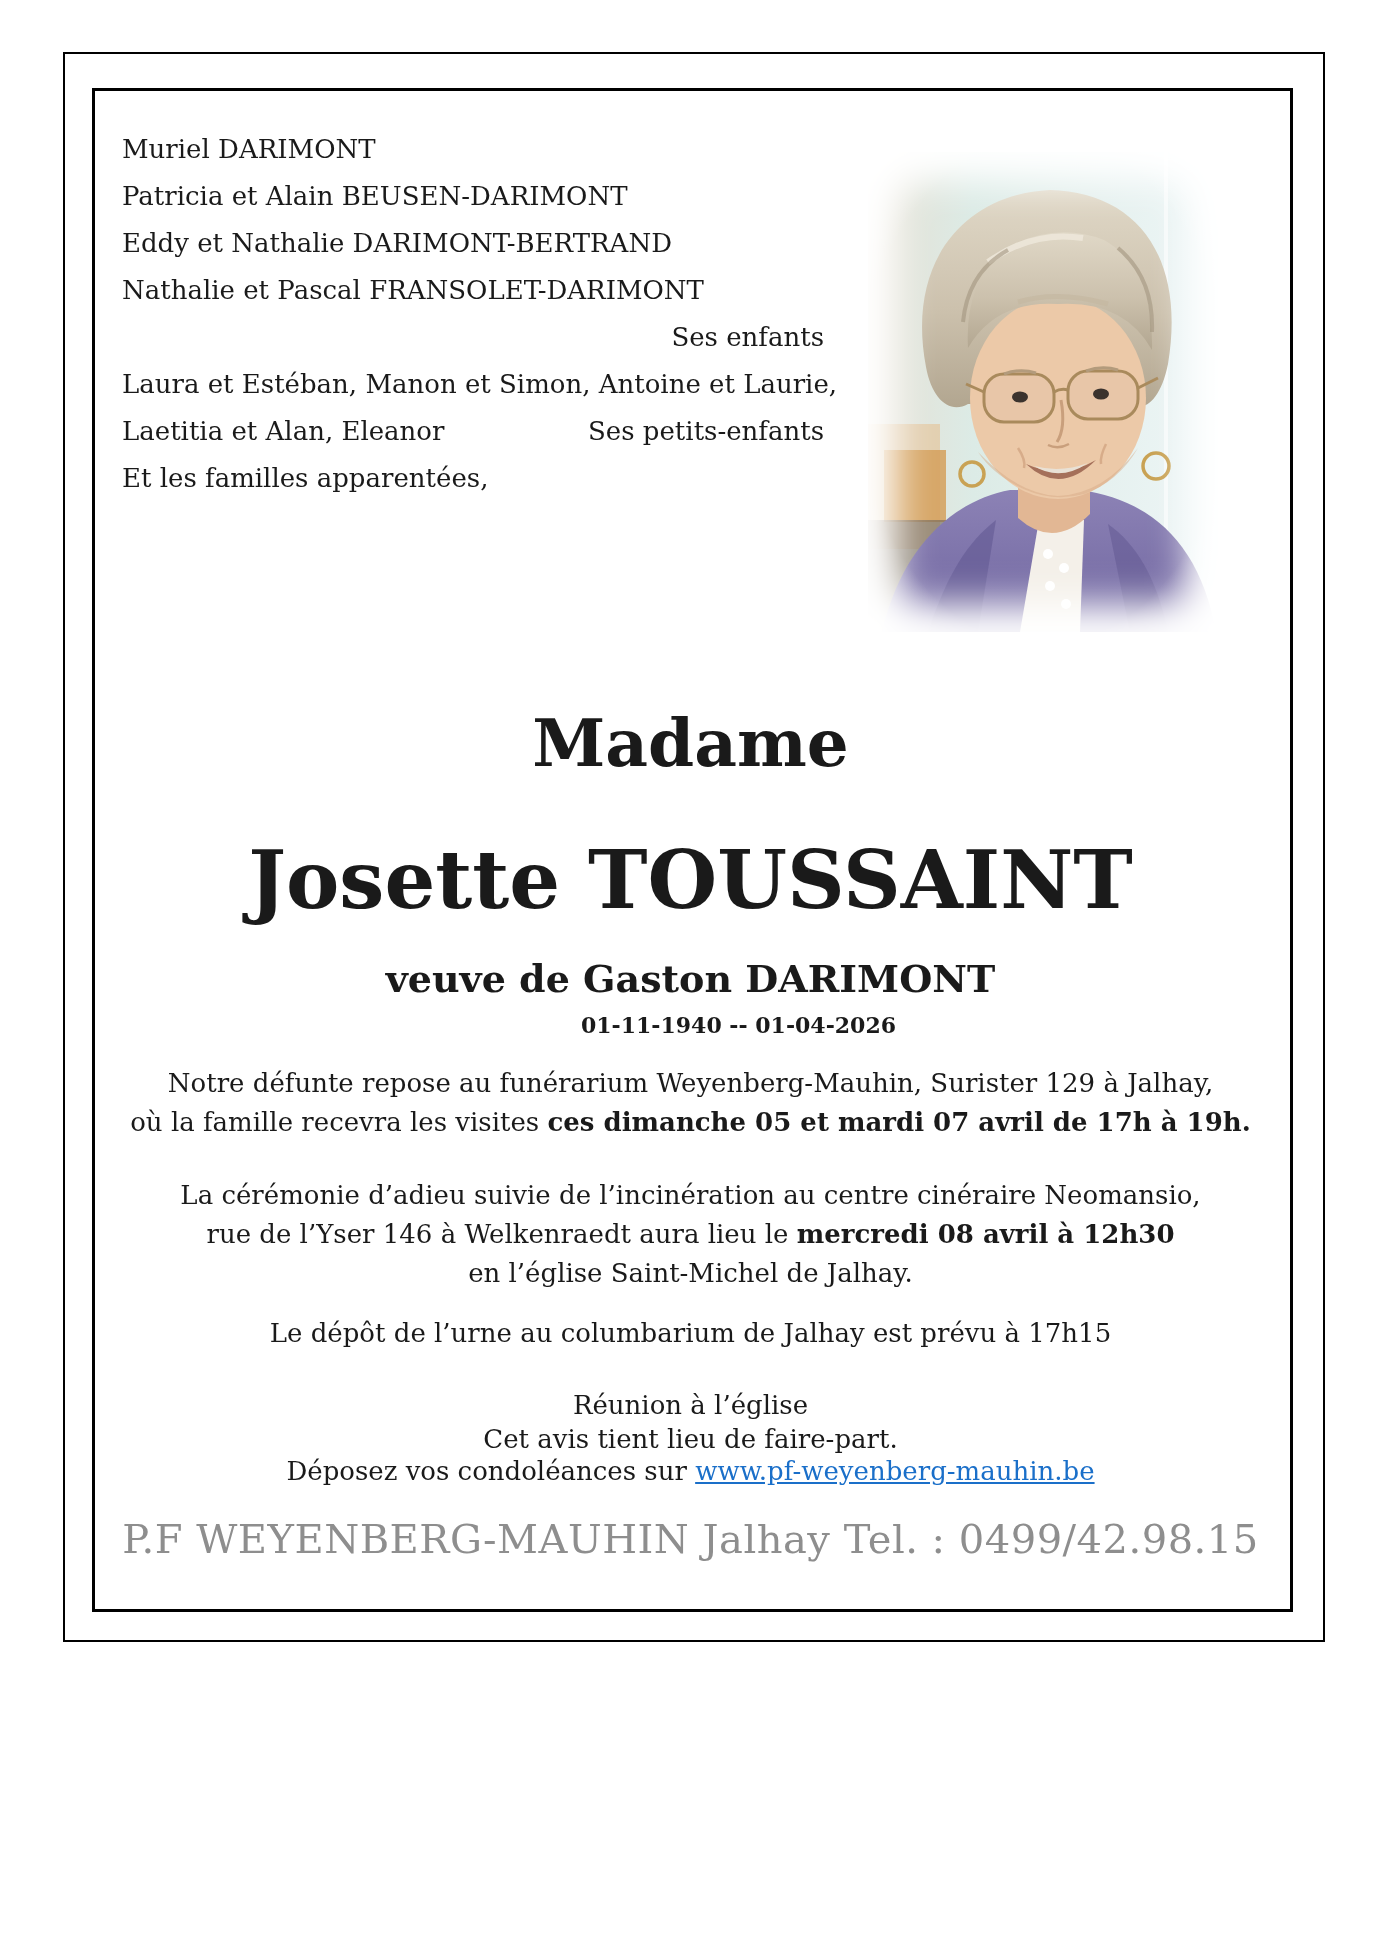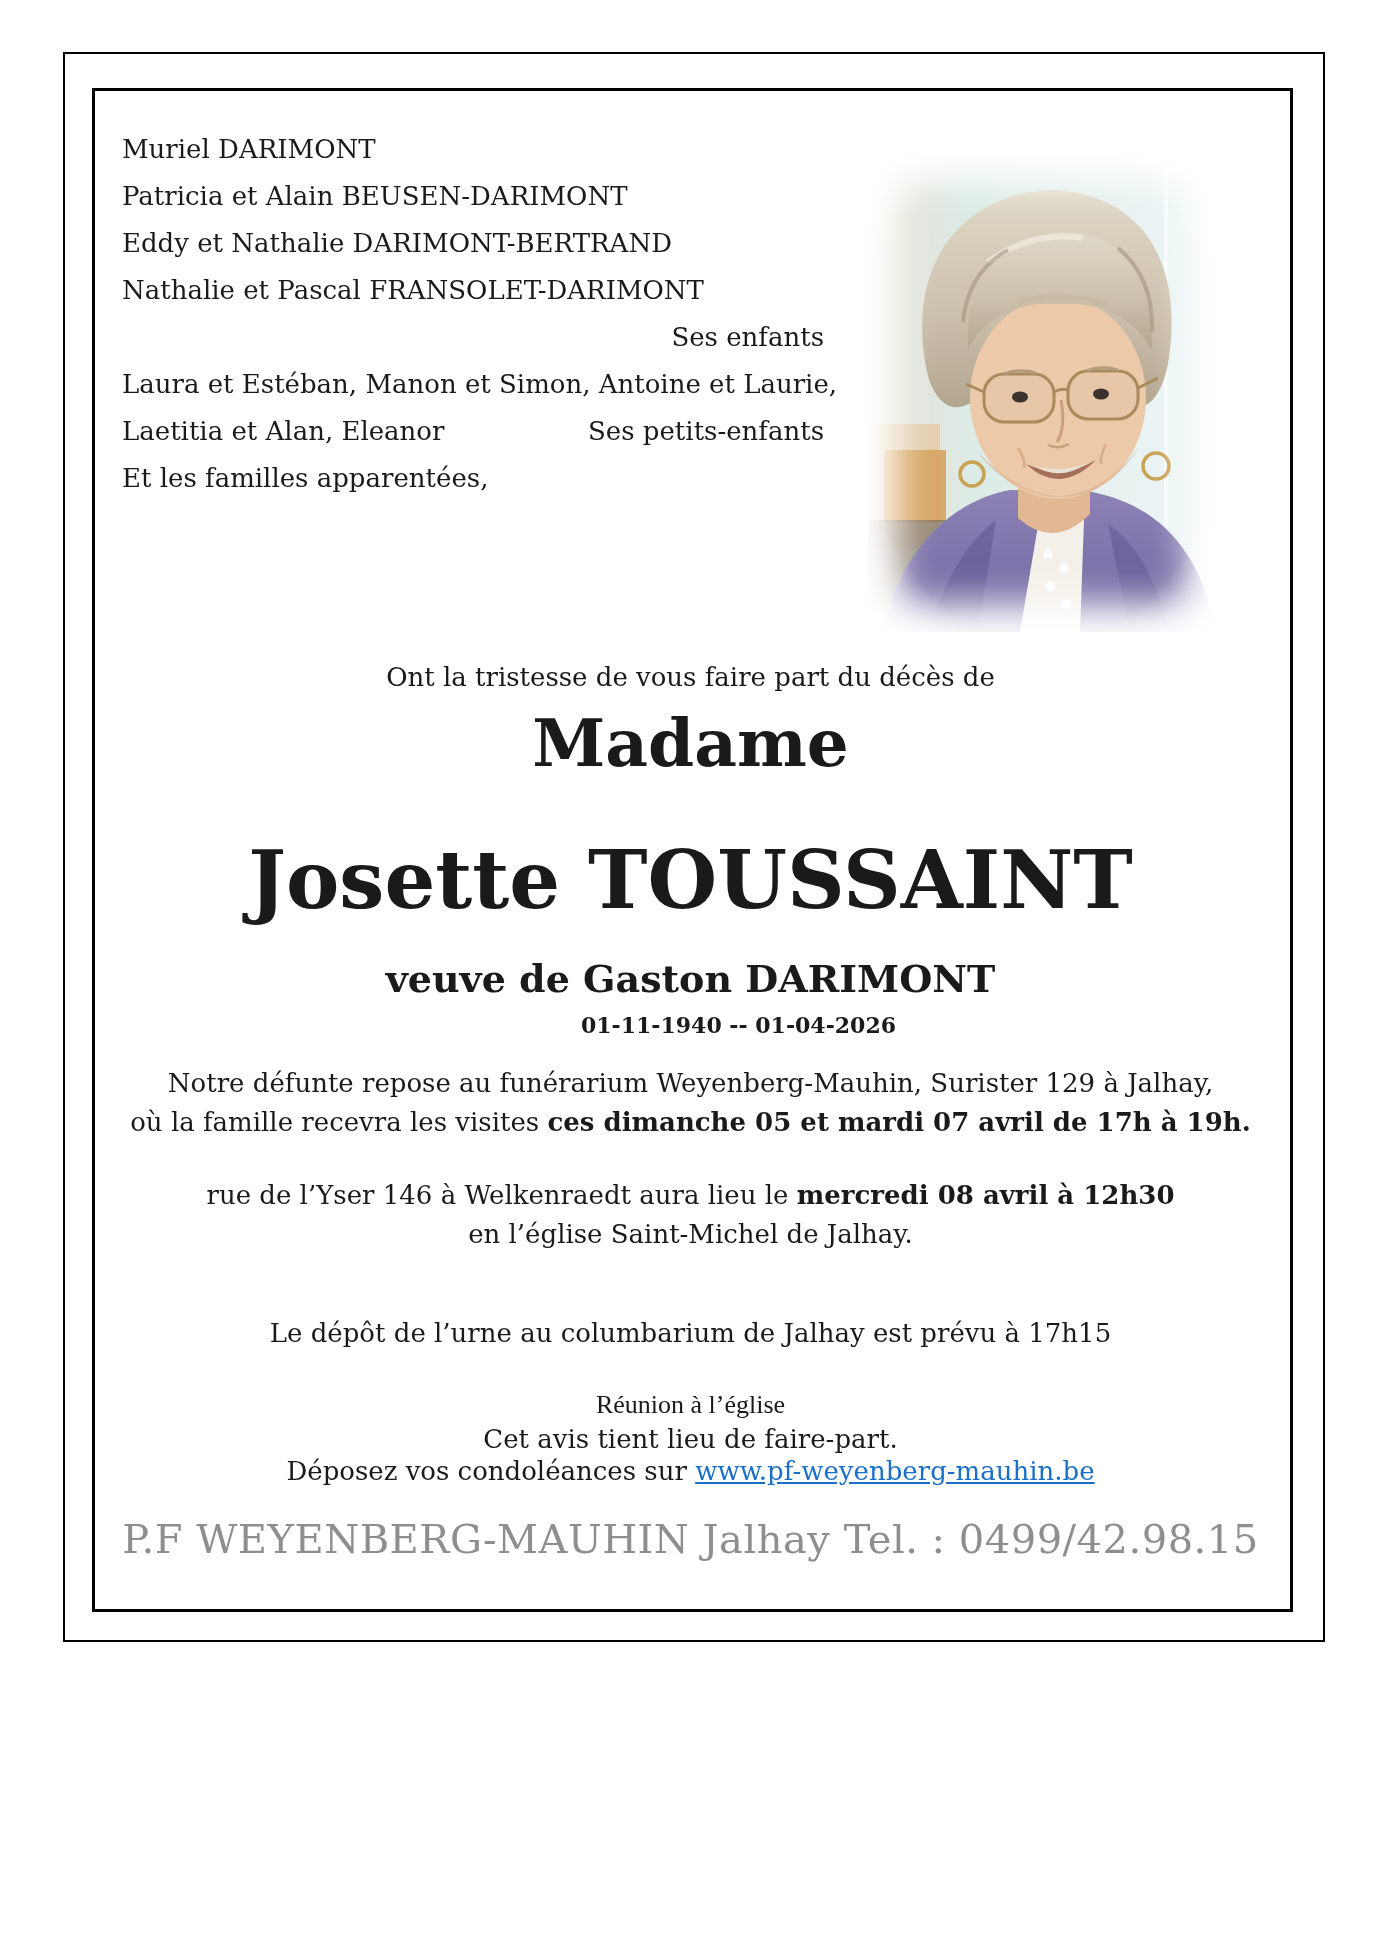--- a/index.html
+++ b/index.html
@@ -38,21 +38,21 @@
   }
   .intro      { top: 662px;  font-size: 26px; }
   .madame     { top: 706px;  font-size: 66px; font-weight: bold; line-height: 1.15; }
   .deceased   { top: 834px;  font-size: 80px; font-weight: bold; line-height: 1.15; }
   .widow      { top: 956px;  font-size: 38px; font-weight: bold; }
   .dates      { top: 1012px; font-size: 22px; font-weight: bold; padding-left: 48px; }
   .para       { font-size: 26px; line-height: 39px; }
   .para-repose   { top: 1064px; }
   .para-ceremony { top: 1176px; }
   .urn        { top: 1318px; font-size: 26px; }
-  .meeting    { top: 1390px; font-size: 26px; font-family: Liberation Serif, serif; }
+  .meeting    { top: 1390px; font-size: 26px; }
   .notice     { top: 1424px; font-size: 26px; }
   .condolences{ top: 1456px; font-size: 26px; }
   .footer-line{
     top: 1516px; font-size: 40px; color: #8e8e8e;
     letter-spacing: 0.5px;
   }
   a.site-link {
     color: #1a6fc9; text-decoration: underline; cursor: pointer; margin-top: 28px;
   }
   .portrait {
@@ -184,32 +184,32 @@
       <path d="M238,292 Q232,304 233,312" stroke="#d2a582" stroke-width="2.5" fill="none" opacity="0.8"></path>
 
       <circle cx="104" cy="322" r="12" stroke="#c9a254" stroke-width="3.5" fill="none"></circle>
       <circle cx="288" cy="314" r="13" stroke="#c9a254" stroke-width="3.5" fill="none"></circle>
 
       <rect width="350" height="480" fill="url(#vign)"></rect>
     </svg>
     <div class="fade"></div>
   </div>
 
-  <div class="centered intro">Ont la tristesse de vous faire part du décès de</div>
   <div class="centered madame">Madame</div>
   <div class="centered deceased">Josette TOUSSAINT</div>
   <div class="centered widow">veuve de Gaston DARIMONT</div>
   <div class="centered dates">01-11-1940 -- 01-04-2026</div>
 
   <div class="centered para para-repose">
     <div>Notre défunte repose au funérarium Weyenberg-Mauhin, Surister 129 à Jalhay,</div>
     <div><span>où la famille recevra les visites </span><b>ces dimanche 05 et mardi 07 avril de 17h à 19h.</b></div>
   </div>
 
   <div class="centered para para-ceremony">
+    <div>La cérémonie d’adieu suivie de l’incinération au centre cinéraire Neomansio,</div>
     <div><span>rue de l’Yser 146 à Welkenraedt aura lieu le </span><b>mercredi 08 avril à 12h30</b></div>
     <div>en l’église Saint-Michel de Jalhay.</div>
   </div>
 
   <div class="centered urn">Le dépôt de l’urne au columbarium de Jalhay est prévu à 17h15</div>
   <div class="centered meeting">Réunion à l’église</div>
   <div class="centered notice">Cet avis tient lieu de faire-part.</div>
 
   <div class="centered condolences">
     <span>Déposez vos condoléances sur </span><a class="site-link">www.pf-weyenberg-mauhin.be</a>

